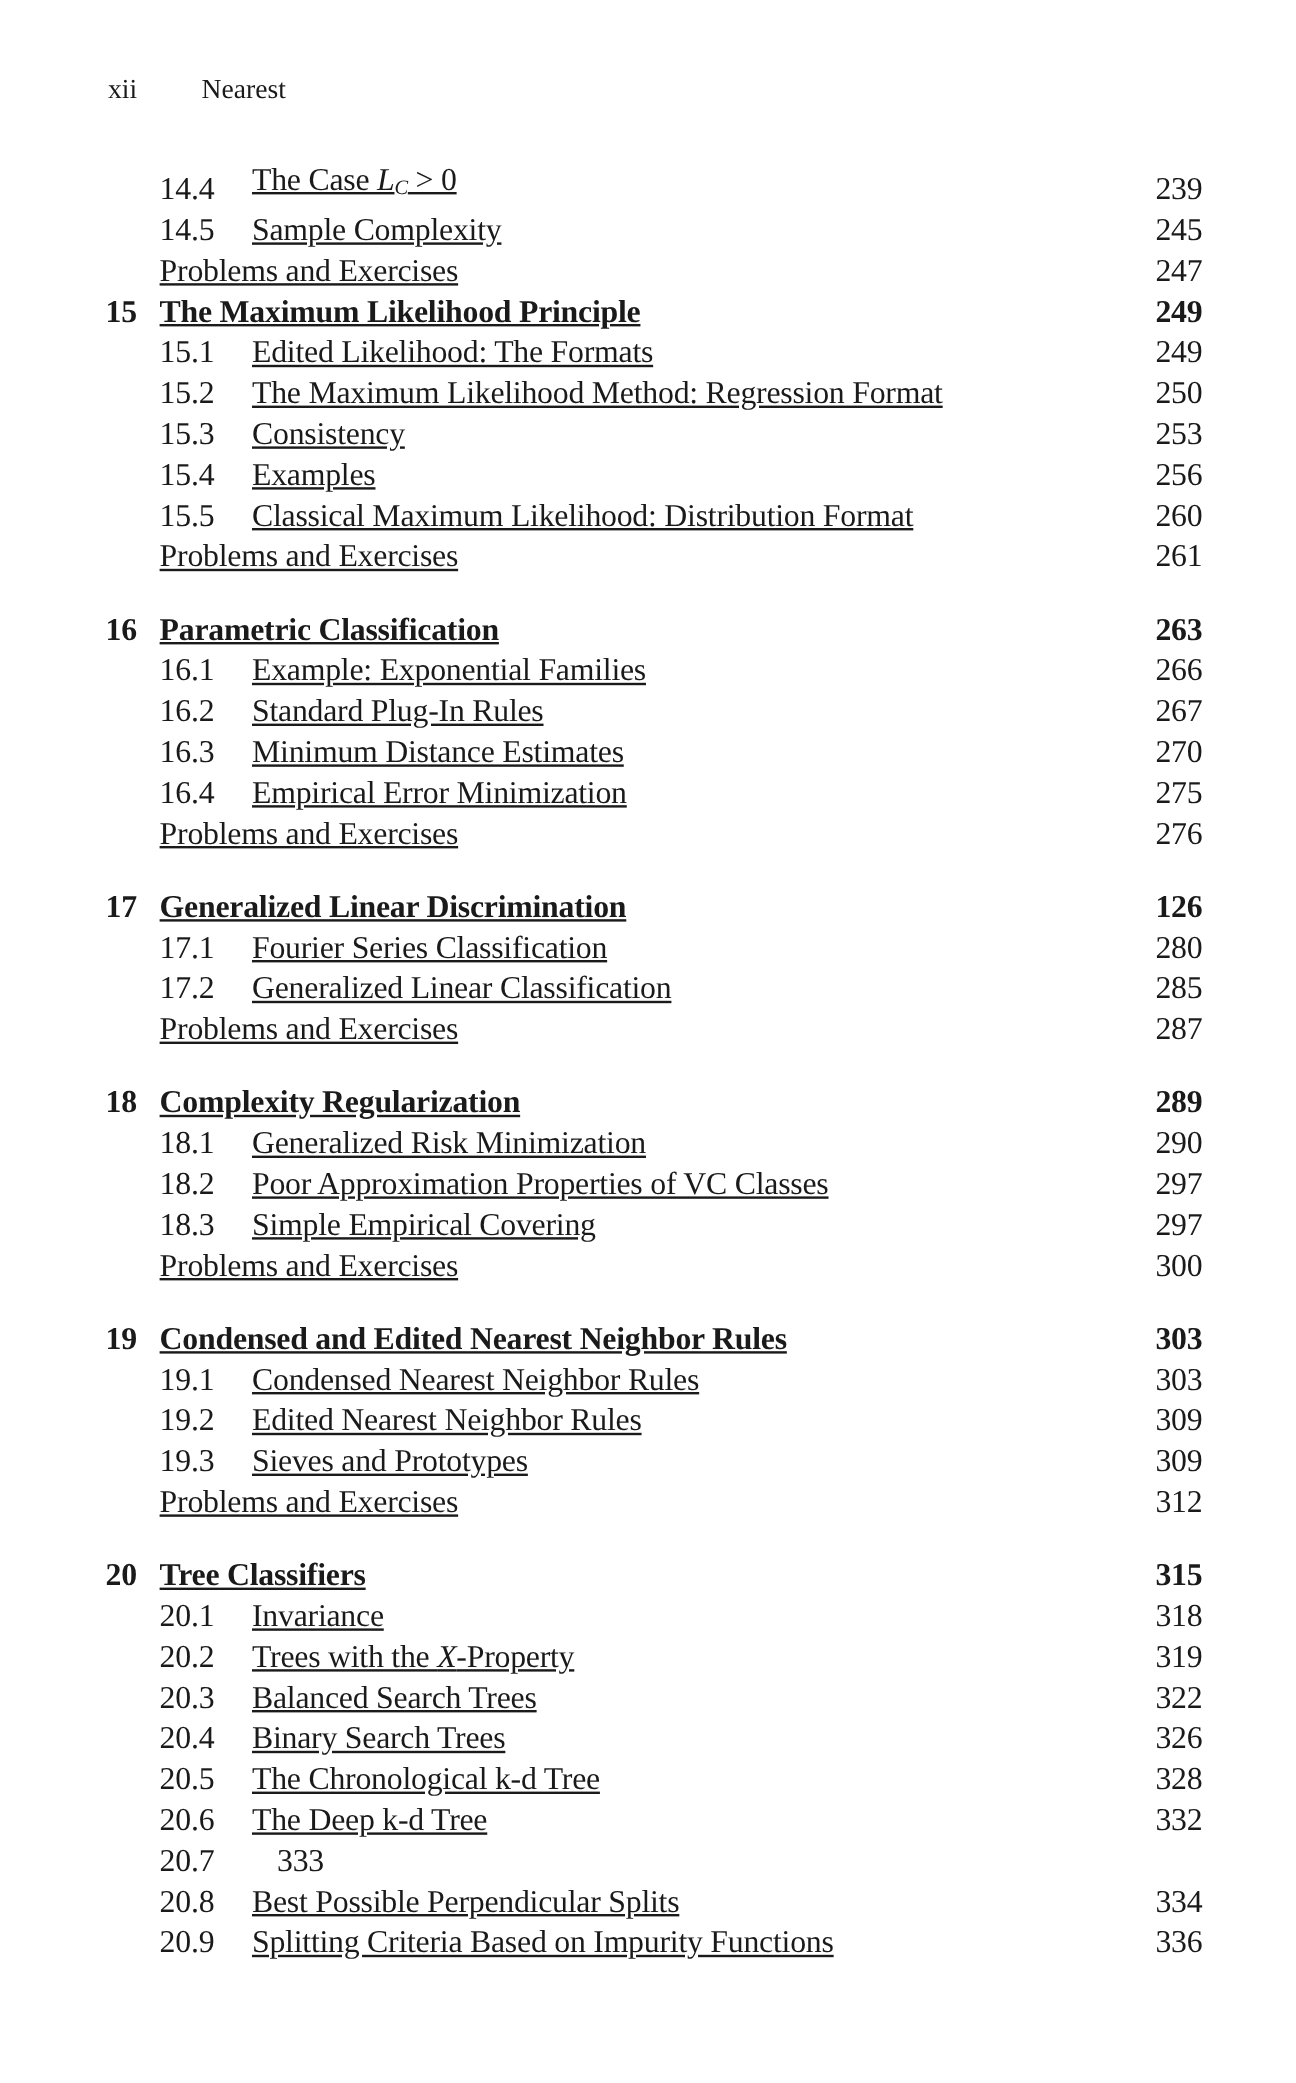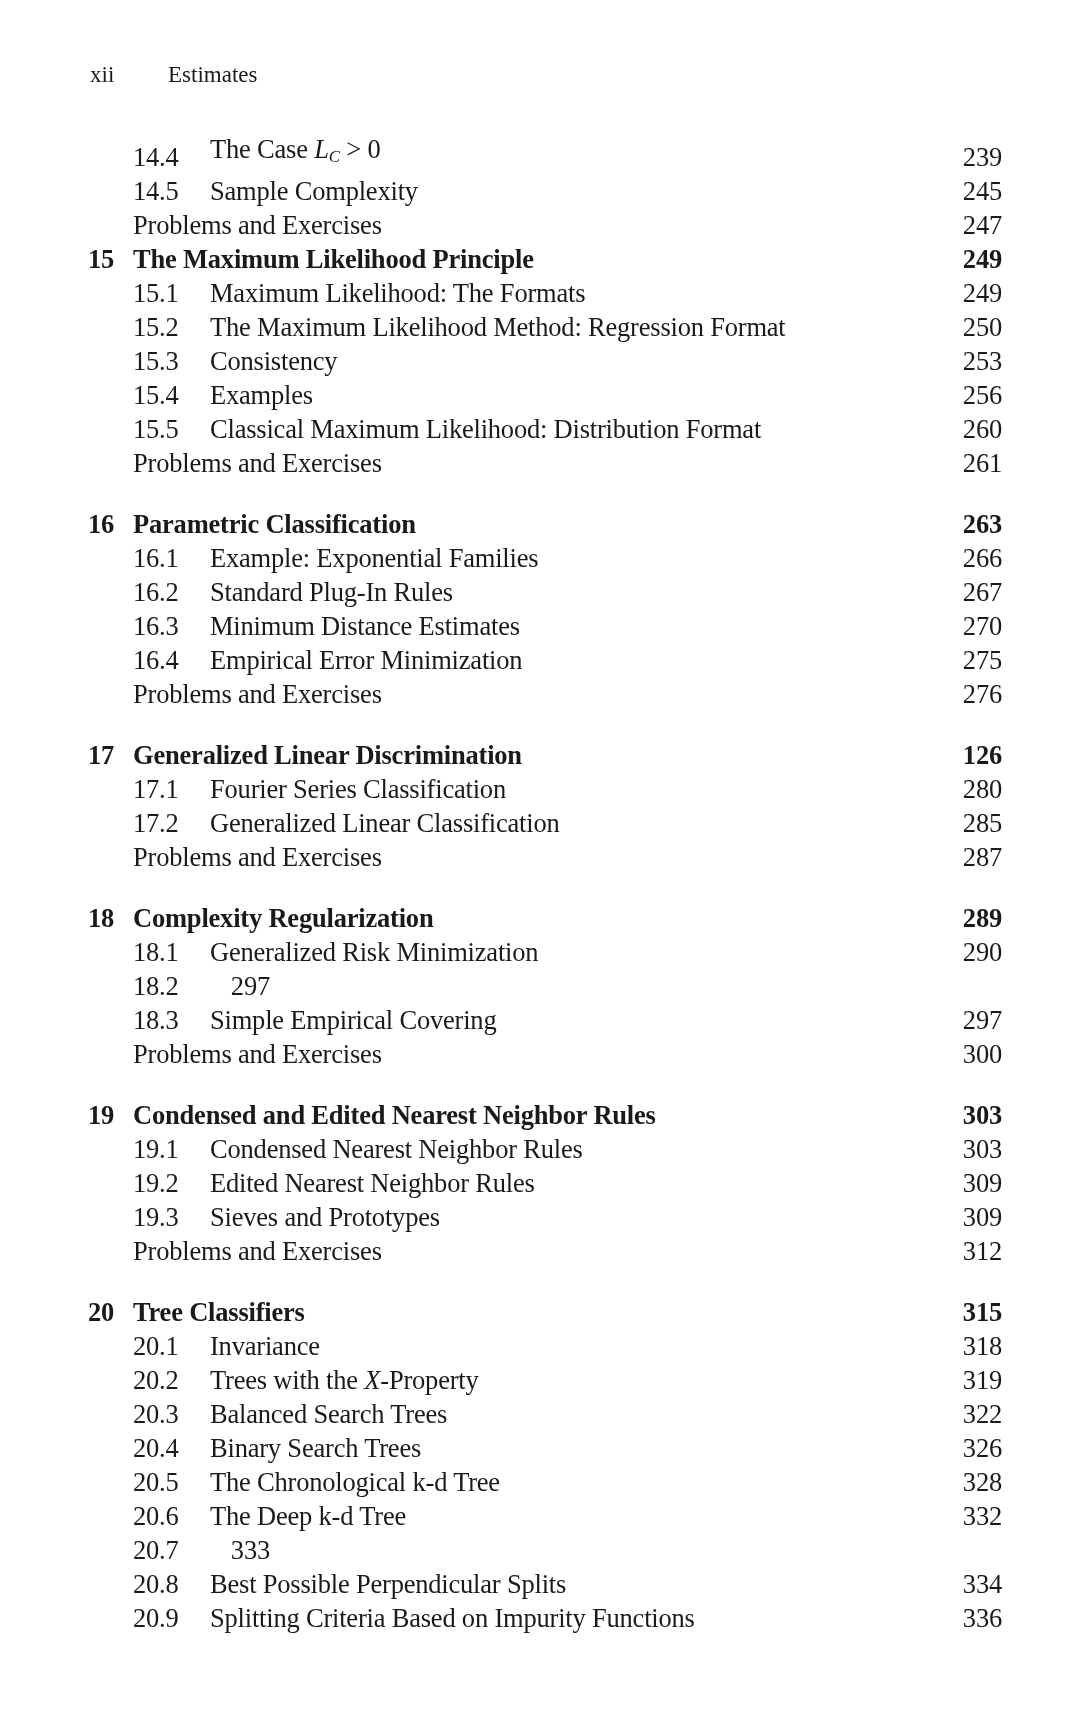--- a/index.html
+++ b/index.html
@@ -18,38 +18,38 @@
   .running-head .folio { width: 78px; }
   .toc {
     position: absolute; top: 140px; left: 88px; width: 914px;
   }
   .row {
     display: flex; align-items: flex-end;
     height: 34px; line-height: 34px;
     font-size: 26.5px; letter-spacing: -0.2px;
   }
   .row .num { display: inline-block; }
-  .row .title { flex: 1; white-space: nowrap; }
+  .row .title { flex: 1; white-space: nowrap; text-decoration: underline; }
   .row .page { width: 60px; text-align: right; }
   .row.section { padding-left: 45px; }
   .row.section .num { width: 77px; }
   .row.problems { padding-left: 45px; }
   .row.chapter { font-weight: bold; }
   .row.chapter .num { width: 45px; margin-top: 20px; }
   .chapter-block { margin-top: 27px; }
   .chapter-block:first-child { margin-top: 0; }
   i.m { font-style: italic; }
   sub.m { font-style: italic; font-size: 17px; vertical-align: -4px; }
 </style>
 </head>
 <body>
 
 <div class="running-head">
   <span class="folio">xii</span>
-  <span>Estimates</span>
+  <span>Nearest</span>
 </div>
 
 <div class="toc">
 
   <div class="chapter-block">
     <div class="row section">
       <span class="num">14.4</span>
       <span class="title"><span>The Case </span><i class="m">L</i><sub class="m">C</sub><span> &gt; 0</span></span>
       <span class="page">239</span>
     </div>
@@ -65,21 +65,21 @@
   </div>
   <div id="chapters">
       <div class="chapter-block">
         <div class="row chapter">
           <span class="num">15</span>
           <span class="title">The Maximum Likelihood Principle</span>
           <span class="page">249</span>
         </div>
         <div class="row section">
           <span class="num">15.1</span>
-          <span class="title">Maximum Likelihood: The Formats</span>
+          <span class="title">Edited Likelihood: The Formats</span>
           <span class="page">249</span>
         </div>
         <div class="row section">
           <span class="num">15.2</span>
           <span class="title">The Maximum Likelihood Method: Regression Format</span>
           <span class="page">250</span>
         </div>
         <div class="row section">
           <span class="num">15.3</span>
           <span class="title">Consistency</span>
@@ -158,20 +158,21 @@
           <span class="title">Complexity Regularization</span>
           <span class="page">289</span>
         </div>
         <div class="row section">
           <span class="num">18.1</span>
           <span class="title">Generalized Risk Minimization</span>
           <span class="page">290</span>
         </div>
         <div class="row section">
           <span class="num">18.2</span>
+          <span class="title">Poor Approximation Properties of VC Classes</span>
           <span class="page">297</span>
         </div>
         <div class="row section">
           <span class="num">18.3</span>
           <span class="title">Simple Empirical Covering</span>
           <span class="page">297</span>
         </div>
         <div class="row problems">
           <span class="title">Problems and Exercises</span>
           <span class="page">300</span>

